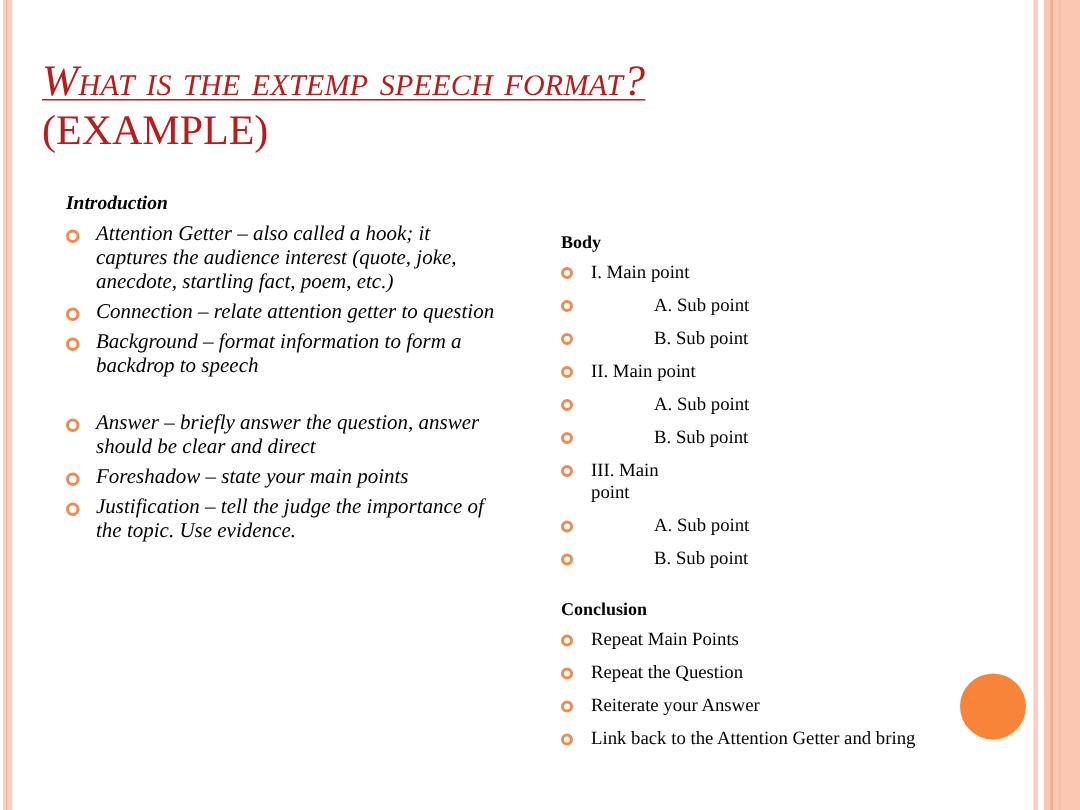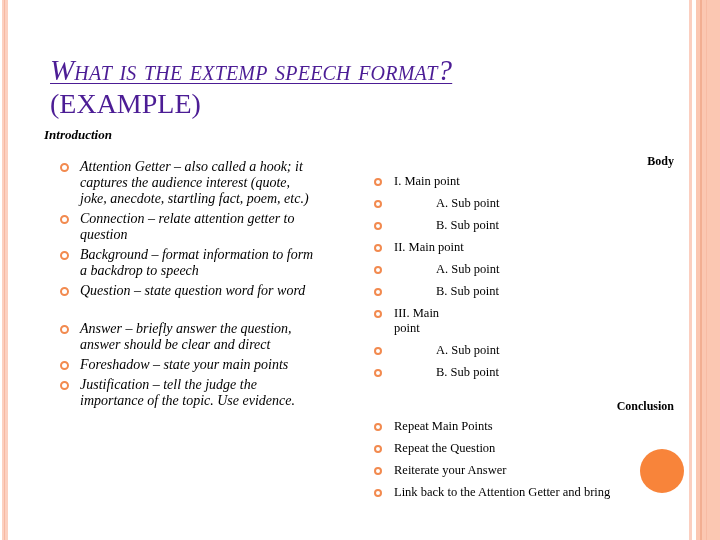--- a/index.html
+++ b/index.html
@@ -11,44 +11,43 @@
   }
   .stripe { position:absolute; top:0; height:540px; }
   .left-stripe { left:2px; width:6px; background:#fcd0c0; }
   .left-stripe-inner { left:4px; width:1px; background:#f7b8a2; }
   .right-thin { left:689px; width:3px; background:#fbcfc0; }
   .right-block { left:696px; width:24px; background:#fbc7b2; }
   .right-line1 { left:700px; width:2px; background:#f2ae92; }
   .right-line2 { left:706px; width:1px; background:#f7bba4; }
 
   .title {
-    position:absolute; left:50px; top:38px; width:600px;
-    color:#4c1d95;
-    margin-top:16px;
+    position:absolute; left:28px; top:38px; width:600px;
+    color:#b91c1c;
   }
   .title-main {
     font-size:29px; line-height:32px; font-style:italic;
     font-variant:small-caps; text-decoration:underline;
     text-decoration-thickness:1px; text-underline-offset:3px;
     display:inline-block; letter-spacing:0.2px;
   }
   .title-sub { font-size:28px; line-height:32px; display:block; margin-top:2px; }
 
   .left-col { position:absolute; left:44px; top:127px; width:290px; }
   .section-head { font-weight:bold; font-style:italic; font-size:13px; line-height:16px; margin-bottom:6px; }
-  ul.bl { list-style:none; margin:16px; padding:0; }
+  ul.bl { list-style:none; margin:0; padding:0; }
   ul.bl li { position:relative; padding-left:20px; font-size:14px; line-height:16px; margin-bottom:4px; font-style:italic; }
   ul.bl li .bul {
     position:absolute; left:0; top:4px; width:5px; height:5px;
     border:2px solid #f28a4f; border-radius:50%; box-sizing:content-box;
   }
   ul.bl li.gap { margin-top:22px; }
 
   .right-col { position:absolute; left:374px; top:154px; width:300px; }
-  .right-col .section-head { font-style:normal; font-size:12px; line-height:14px; margin-bottom:6px;text-align:right; }
+  .right-col .section-head { font-style:normal; font-size:12px; line-height:14px; margin-bottom:6px; }
   ul.br { list-style:none; margin:0; padding:0; }
   ul.br li { position:relative; padding-left:20px; font-size:12.5px; line-height:15px; margin-bottom:7px; }
   ul.br li .bul {
     position:absolute; left:0; top:4px; width:4px; height:4px;
     border:2px solid #f28a4f; border-radius:50%; box-sizing:content-box;
   }
   ul.br li .txt { display:inline-block; width:70px; }
   ul.br li.sub .txt { width:auto; padding-left:42px; }
   ul.br li.wide .txt { width:auto; }
   .right-col .section-head.concl { margin-top:19px; }
@@ -72,21 +71,20 @@
   <span class="title-main">What is the extemp speech format?</span>
   <span class="title-sub">(EXAMPLE)</span>
 </div>
 
 <div class="left-col">
   <div class="section-head">Introduction</div>
   <ul class="bl">
     <li><span class="bul"></span><span>Attention Getter – also called a hook; it captures the audience interest (quote, joke, anecdote, startling fact, poem, etc.)</span></li>
     <li><span class="bul"></span><span>Connection – relate attention getter to question</span></li>
     <li><span class="bul"></span><span>Background – format information to form a backdrop to speech</span></li>
-    <li><span class="bul"></span><span>Question – state question word for word</span></li>
     <li class="gap"><span class="bul"></span><span>Answer – briefly answer the question, answer should be clear and direct</span></li>
     <li><span class="bul"></span><span>Foreshadow – state your main points</span></li>
     <li><span class="bul"></span><span>Justification – tell the judge the importance of the topic.  Use evidence.</span></li>
   </ul>
 </div>
 
 <div class="right-col">
   <div class="section-head">Body</div>
   <ul class="br">
     <li><span class="bul"></span><span class="txt">I. Main point</span></li>

